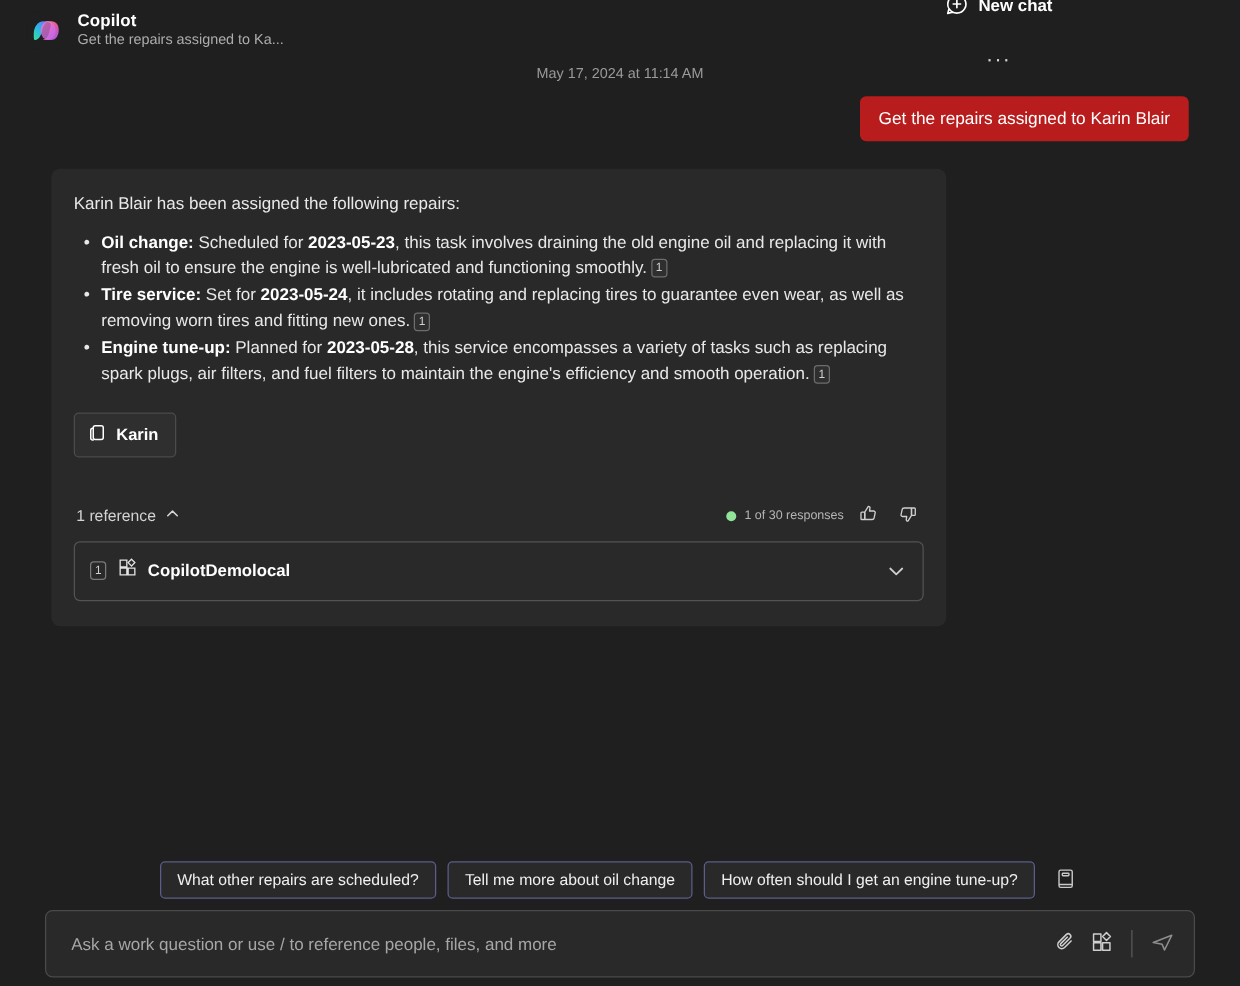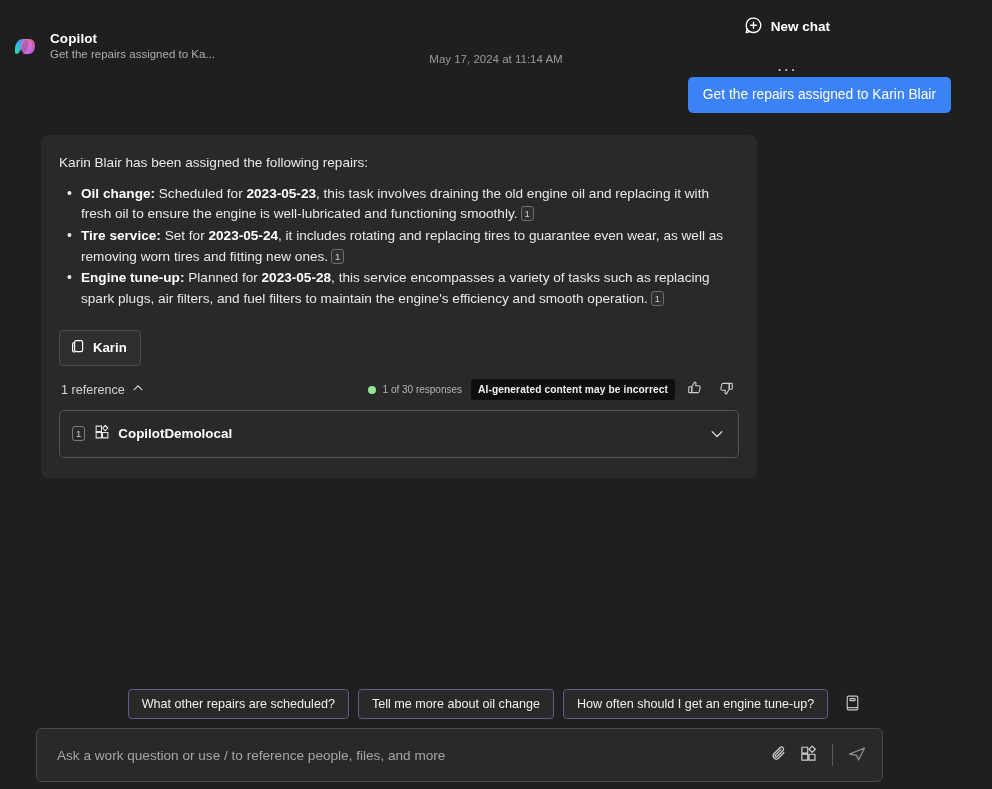--- a/index.html
+++ b/index.html
@@ -8,22 +8,22 @@
     margin: 0; padding: 0;
     width: 992px; height: 789px;
     background: #1f1f1f;
     font-family: "Liberation Sans", sans-serif;
     overflow: hidden;
   }
   body { position: relative; color: #e6e6e6; }
 
   
   .header {
-    position: absolute; top: 0; left: 0; width: 852px; height: 48px;
-    display: flex; align-items: center; padding: 0 14px 0 10px; margin-top: 22px;
+    position: absolute; top: 0; left: 12px; width: 852px; height: 48px;
+    display: flex; align-items: center; padding: 0 14px 0 10px;
   }
   .hdr-left { display: flex; align-items: center; gap: 10px; }
   .logo {
     width: 30px; height: 30px; border-radius: 7px;
     position: relative; overflow: hidden; flex: none;
     background: #1f1f1f;
   }
   .logo svg { display: block; }
   .hdr-text { display: flex; flex-direction: column; justify-content: center; line-height: 1.15; }
   .hdr-title { font-size: 13.5px; font-weight: bold; color: #ffffff; letter-spacing: .1px; }
@@ -43,21 +43,21 @@
   }
 
   
   .convo { position: absolute; top: 48px; left: 0; width: 992px; }
   .timestamp {
     text-align: center; font-size: 11.5px; color: #9a9a9a;
     padding: 5px 0 12px 0;
   }
   .user-row { display: flex; justify-content: flex-end; padding: 0 41px 0 0; }
   .user-bubble {
-    background: #3b82f6; color: #ffffff;
+    background: #b91c1c; color: #ffffff;
     border-radius: 5px; padding: 9px 15px;
     font-size: 13.8px; max-width: 560px; line-height: 1.3;
   }
 
   .answer-card {
     margin: 22px 0 0 41px; width: 716px;
     background: #292929; border-radius: 7px;
     padding: 18px 20px 20px 18px;
   }
   .answer-intro { font-size: 13.6px; color: #e8e8e8; line-height: 1.45; }
@@ -79,21 +79,21 @@
   }
 
   .copy-btn {
     margin-top: 19px; display: inline-flex; align-items: center; gap: 8px;
     background: #2f2f2f; border: 1px solid #4b4b4b; border-radius: 4px;
     color: #ffffff; font-family: inherit; font-size: 13.2px; font-weight: bold;
     padding: 8px 13px 8px 11px; cursor: pointer;
   }
 
   .meta-row {
-    margin-top: 13px; display: flex; align-items: center; height: 22px;
+    margin-top: 36px; display: flex; align-items: center; height: 22px;
   }
   .refs-toggle {
     display: flex; align-items: center; gap: 7px;
     background: none; border: none; cursor: pointer;
     color: #d3d3d3; font-family: inherit; font-size: 12.6px; padding: 2px 2px;
   }
   .meta-right { margin-left: auto; display: flex; align-items: center; gap: 9px; }
   .resp-count { display: flex; align-items: center; gap: 7px; font-size: 10px; color: #b4b4b4; padding-left: 37px; }
   .dot { width: 8px; height: 8px; border-radius: 50%; background: #93e49b; flex: none; }
   .ai-badge {
@@ -130,21 +130,21 @@
     padding: 7px 13px; cursor: pointer; white-space: nowrap;
   }
   .prompt-lib-btn {
     background: none; border: none; cursor: pointer; color: #c9c9c9;
     padding: 3px; display: inline-flex; align-items: center; border-radius: 4px;
     margin-left: 4px;
   }
 
   
   .composer {
-    position: absolute; left: 36px; top: 728px; width: 847px; height: 54px;
+    position: absolute; left: 36px; top: 728px; width: 920px; height: 54px;
     background: #292929; border: 1px solid #4a4a4a; border-radius: 6px;
     display: flex; align-items: center; padding: 0 12px 0 18px;
   }
   .composer input {
     flex: 1; background: transparent; border: none; outline: none;
     color: #ececec; font-family: inherit; font-size: 13.6px;
   }
   .composer input::placeholder { color: #a6a6a6; }
   .composer-actions { display: flex; align-items: center; gap: 4px; }
   .vdivider { width: 1px; height: 22px; background: #5a5a5a; margin: 0 7px; }
@@ -240,21 +240,20 @@
             <path d="M2.2 7.6 6 3.9l3.8 3.7"></path>
           </svg>
         </span>
       </button>
 
       <div class="meta-right">
         <div class="resp-count">
           <span class="dot"></span>
           <span>1 of 30 responses</span>
         </div>
-        <div class="ai-badge">AI-generated content may be incorrect</div>
         <button class="icon-btn">
           <span>
             <svg width="16" height="16" viewBox="0 0 18 18" fill="none" stroke="#cfcfcf" stroke-width="1.2" stroke-linejoin="round">
               <path d="M5.4 7.6 8.6 2.4c.9-.1 1.6.6 1.5 1.5l-.4 2.6h3.6c1 0 1.7.9 1.5 1.8l-1 4.5c-.2.8-.9 1.4-1.7 1.4H5.4z"></path>
               <rect x="2" y="7.6" width="3.4" height="6.6" rx=".8"></rect>
             </svg>
           </span>
         </button>
         <button class="icon-btn">
           <span>

